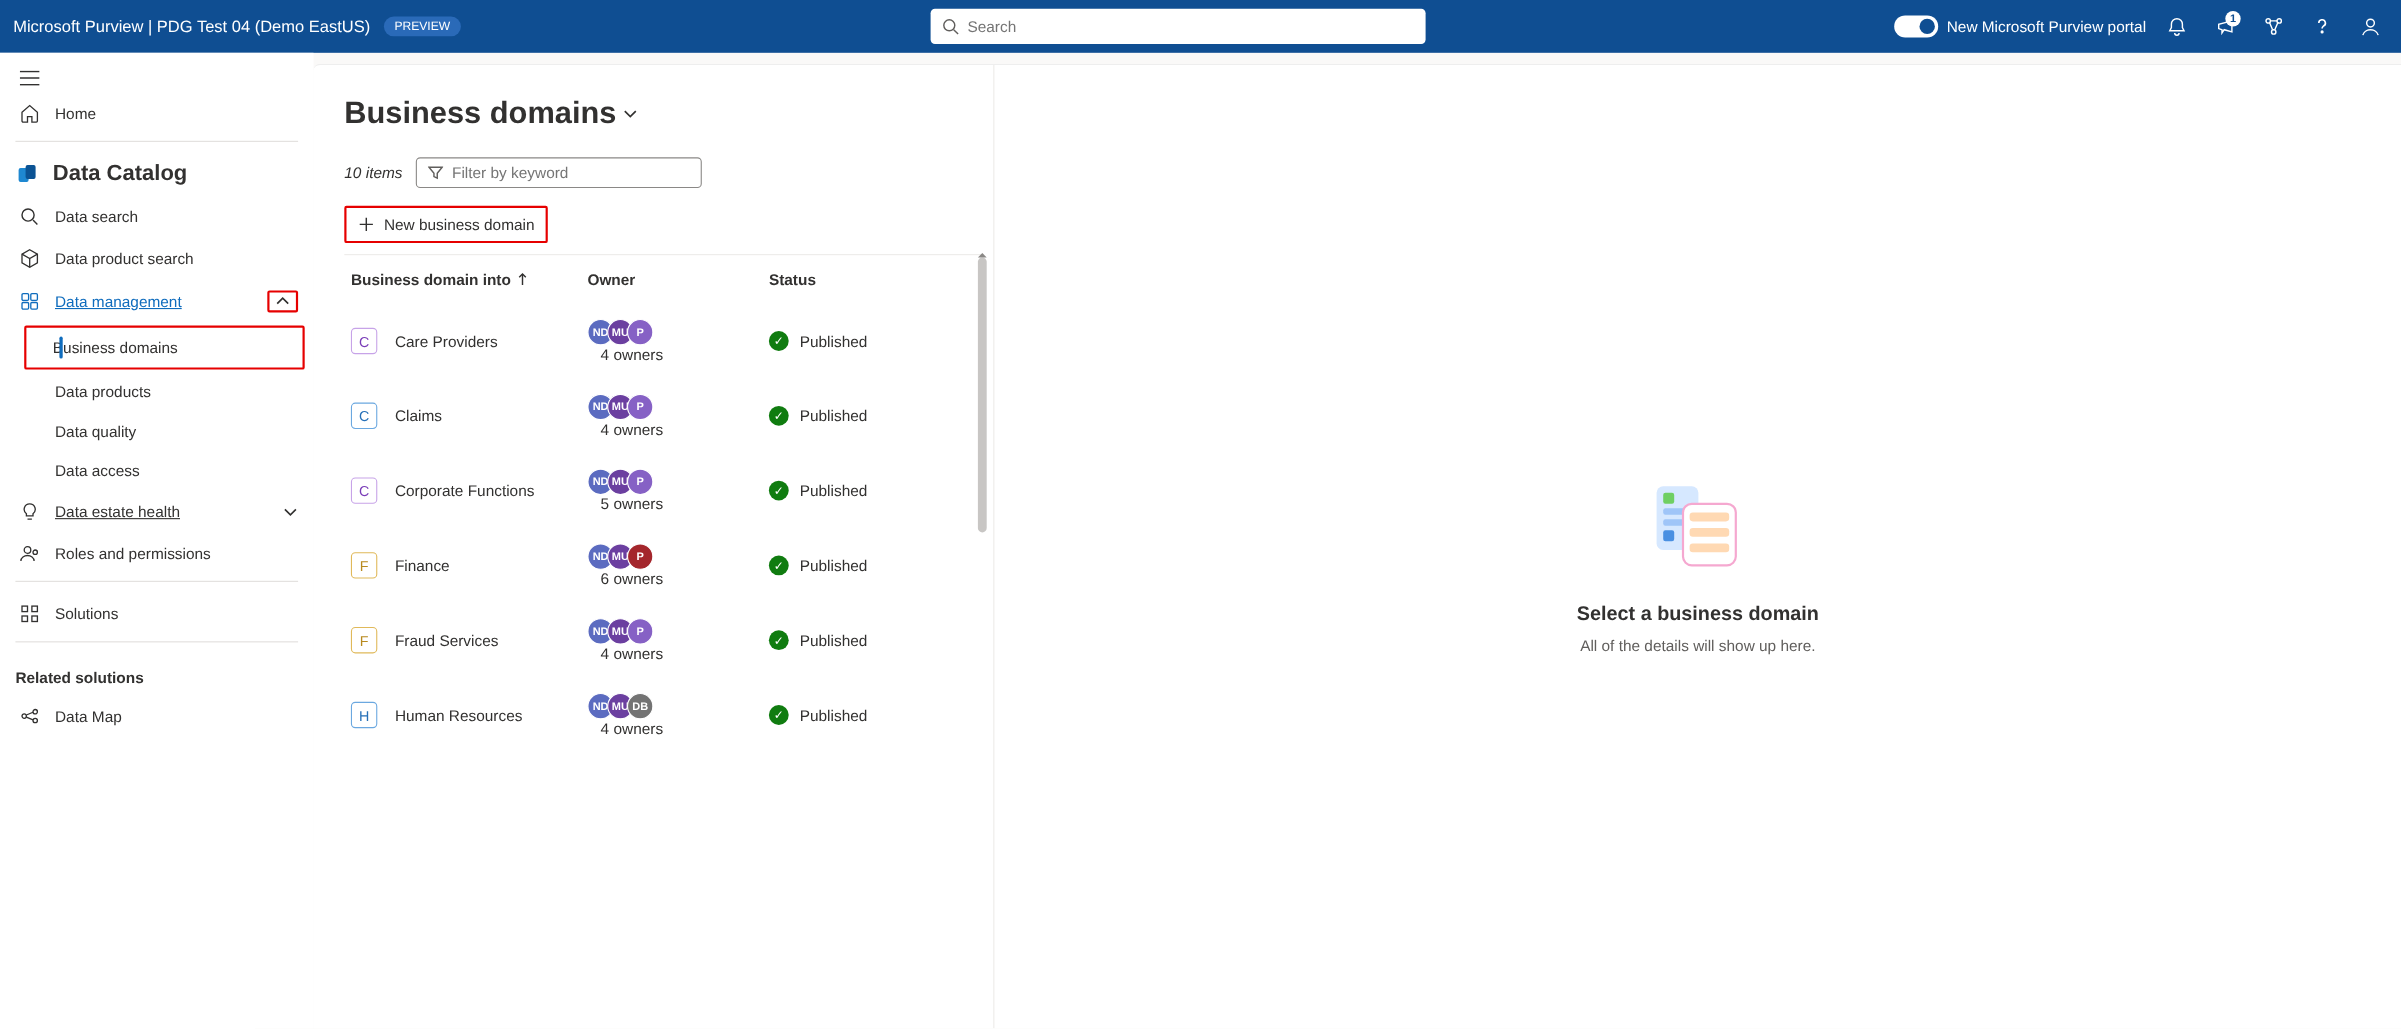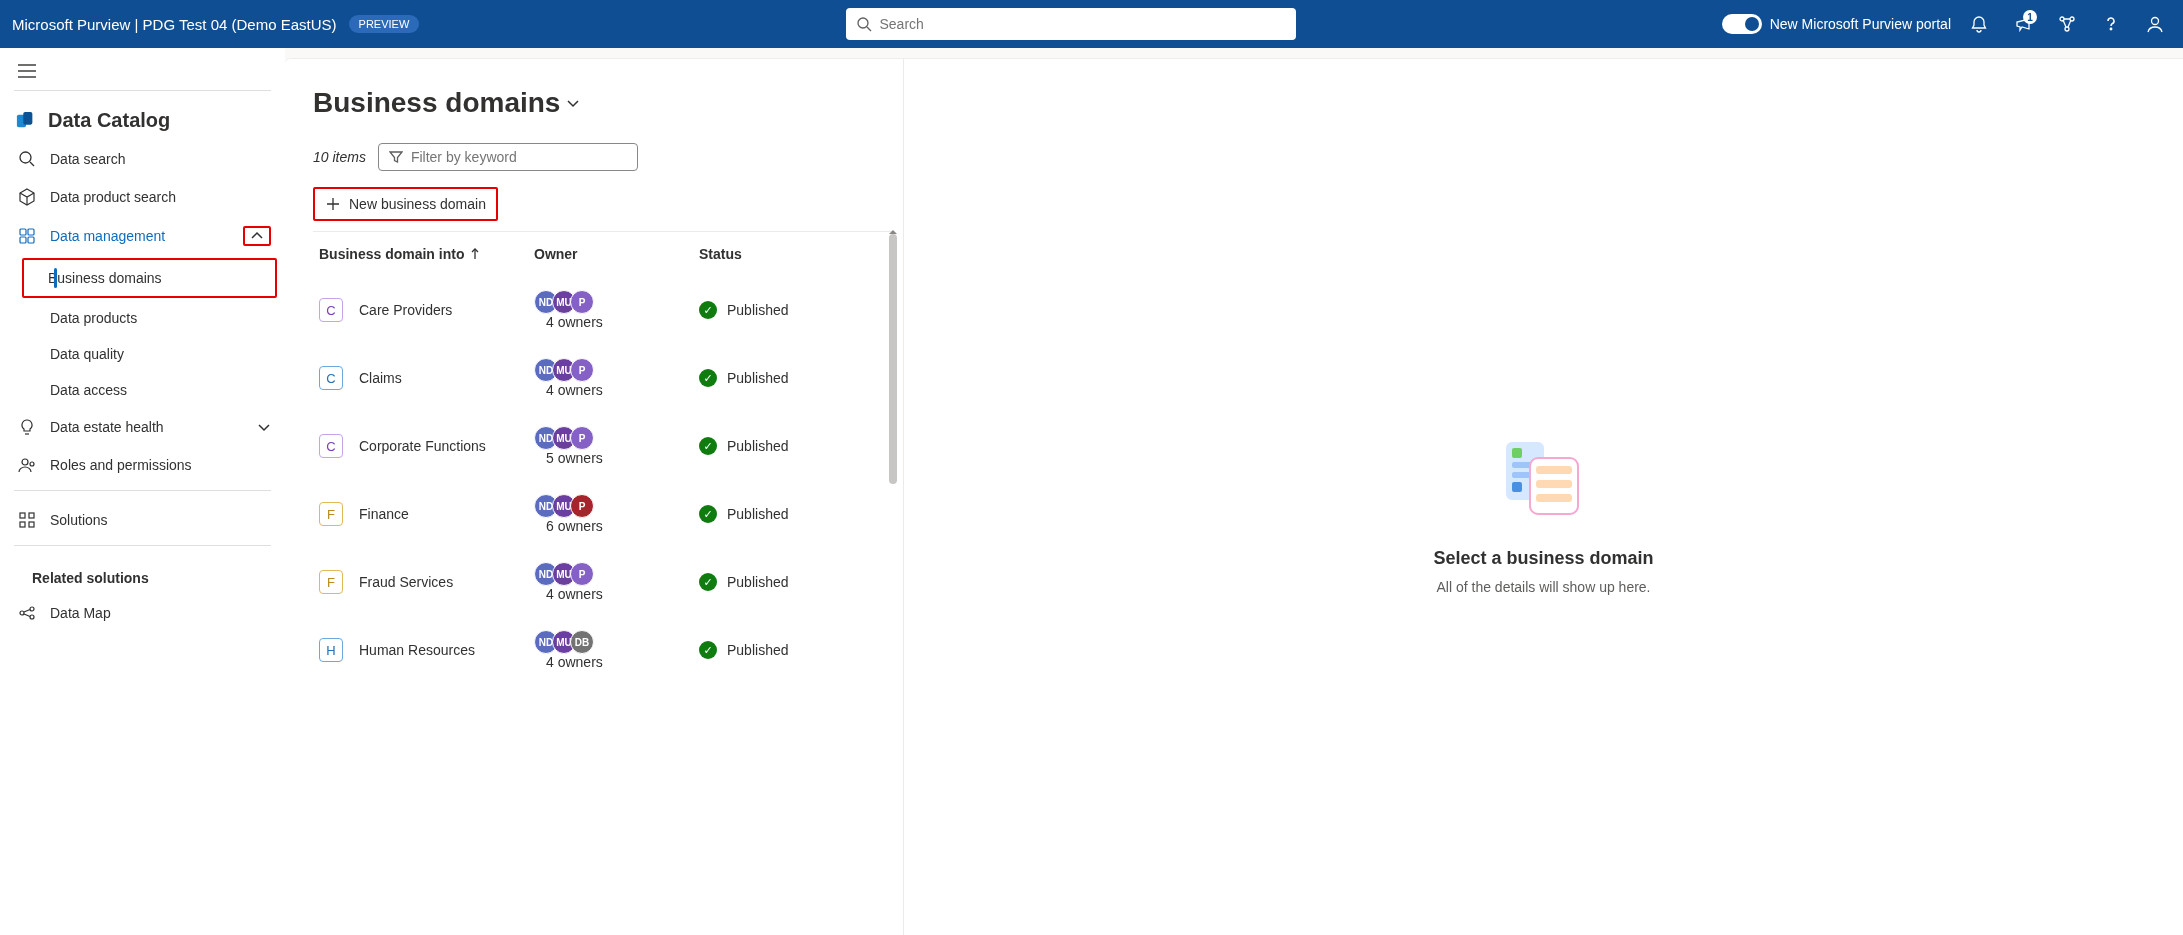--- a/index.html
+++ b/index.html
@@ -33,27 +33,27 @@
   .body { display:flex; height: calc(100vh - 48px); }
   .sidebar { width: 285px; background:#fff; padding: 10px 0; overflow-y:auto; }
   .hamburger { padding: 6px 18px; }
   .nav-item { display:flex; align-items:center; gap:14px; padding: 10px 18px; font-size:14px; cursor:pointer; }
   .nav-item.home { font-size:14px; }
   .nav-divider { height:1px; background:#e1dfdd; margin: 6px 14px 10px 14px; }
   .nav-heading { display:flex; align-items:center; gap:12px; padding: 8px 16px; font-size:20px; font-weight:600; }
   .nav-catalog-icon { width:20px; height:20px; }
   .nav-sub { padding-left: 50px; font-size:14px; }
   .nav-expandable { display:flex; align-items:center; justify-content:space-between; padding-right:14px; }
-  .nav-expandable .label-wrap { display:flex; align-items:center; gap:14px; }
+  .nav-expandable .label-wrap { display:flex; align-items:center; gap:14px;text-decoration:underline; }
   .nav-item.active-parent { color:#0f6cbd; font-weight:400; }
   .nav-sub.active { position:relative; font-weight:400; }
   .nav-sub.active::before { content:""; position:absolute; left:30px; top:8px; bottom:8px; width:3px; background:#0f6cbd; border-radius:2px;}
   .red-box { border:2.5px solid #e60000; border-radius:2px; }
   .chev-box.red-box { padding:3px 5px; }
-  .nav-section-title { padding: 14px 14px 8px 32px; font-weight:600; font-size:14px; }
+  .nav-section-title { padding: 14px 14px 8px 14px; font-weight:600; font-size:14px; }
 
   
   .main { flex:1; background:#fff; margin: 10px 0 0 0; border-radius:6px 0 0 0; padding: 28px 0 0 28px; display:flex; overflow:hidden; border-top:1px solid #eee;}
   .content-left { flex: 0 0 580px; display:flex; flex-direction:column; }
   .page-title { font-size:28px; font-weight:600; display:flex; align-items:center; gap:6px; }
   .page-desc { margin-top:10px; font-size:14px; color:#323130; }
   .page-desc a { color:#0f6cbd; text-decoration:none; }
   .filter-row { display:flex; align-items:center; gap:12px; margin-top:24px; }
   .item-count { font-size:14px;font-style:italic; }
   .filter-input { display:flex; align-items:center; gap:8px; border:1px solid #8a8886; border-radius:4px; padding:5px 10px; width:260px; color:#605e5c;}
@@ -146,20 +146,26 @@
 <div class="body">
 
   <div class="sidebar">
     <div class="hamburger">
       <svg width="18" height="14" viewBox="0 0 18 14" stroke="#323130" stroke-width="1.4">
           <line x1="0" y1="1" x2="18" y2="1"></line>
           <line x1="0" y1="7" x2="18" y2="7"></line>
           <line x1="0" y1="13" x2="18" y2="13"></line>
         </svg>
     </div>
+    <div class="nav-item home">
+      <svg width="18" height="18" viewBox="0 0 18 18" fill="none" stroke="#323130" stroke-width="1.2">
+          <path d="M2 8l7-6 7 6v8a1 1 0 0 1-1 1h-4v-5H7v5H3a1 1 0 0 1-1-1V8z"></path>
+        </svg>
+      <span>Home</span>
+    </div>
     <div class="nav-divider"></div>
 
     <div class="nav-heading">
       <svg class="nav-catalog-icon" width="22" height="22" viewBox="0 0 22 22">
           <rect x="1" y="4" width="10" height="14" rx="2" fill="#1e88d1"></rect>
           <rect x="8" y="1" width="10" height="14" rx="2" fill="#0b5394"></rect>
         </svg>
       <span>Data Catalog</span>
     </div>
 

